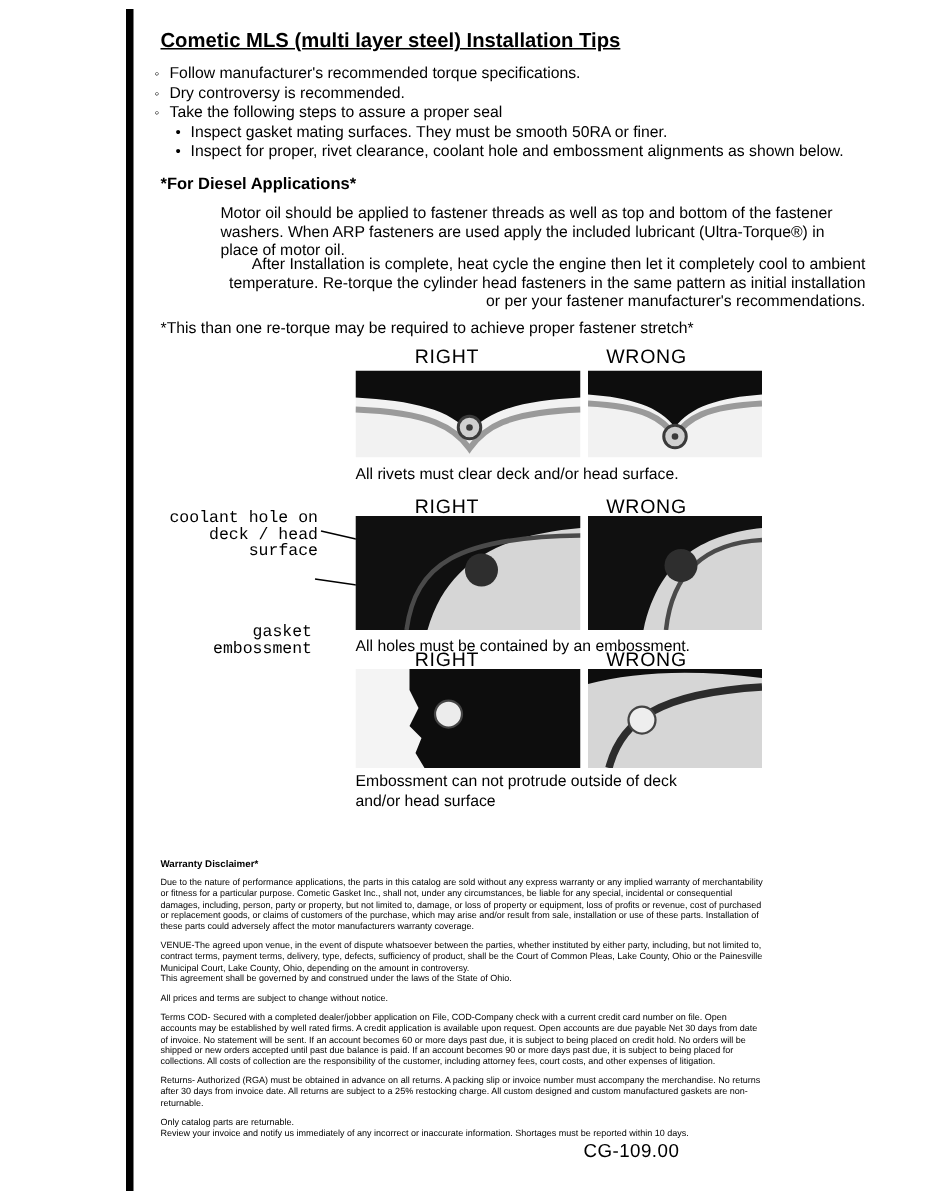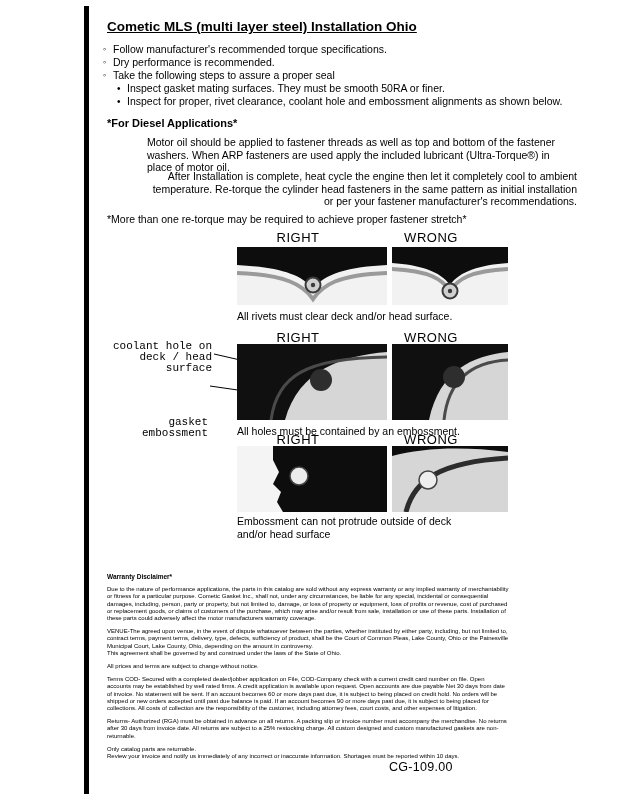--- a/index.html
+++ b/index.html
@@ -49,34 +49,34 @@
 
   .footer-code { position:absolute; left:389px; top:760px; font-size:12.5px; letter-spacing:0.3px; }
 </style>
 </head>
 <body>
 
 <div class="page">
 
   <div class="left-rule"></div>
 
-  <div class="title">Cometic MLS (multi layer steel) Installation Ohio</div>
+  <div class="title">Cometic MLS (multi layer steel) Installation Tips</div>
 
   <div class="tips">
     <div class="tip"><span>Follow manufacturer's recommended torque specifications.</span></div>
-    <div class="tip"><span>Dry performance is recommended.</span></div>
+    <div class="tip"><span>Dry controversy is recommended.</span></div>
     <div class="tip"><span>Take the following steps to assure a proper seal</span></div>
     <div class="tip sub"><span>Inspect gasket mating surfaces.  They must be smooth 50RA or finer.</span></div>
     <div class="tip sub"><span>Inspect for proper, rivet clearance, coolant hole and embossment alignments as shown below.</span></div>
   </div>
 
   <div class="diesel-head">*For Diesel Applications*</div>
   <div class="para para1">Motor oil should be applied to fastener threads as well as top and bottom of the fastener washers. When ARP fasteners are used apply the included lubricant (Ultra-Torque®) in place of motor oil.</div>
   <div class="para para2">After Installation is complete, heat cycle the engine then let it completely cool to ambient temperature. Re-torque the cylinder head fasteners in the same pattern as initial installation or per your fastener manufacturer's recommendations.</div>
-  <div class="note">*More than one re-torque may be required to achieve proper fastener stretch*</div>
+  <div class="note">*This than one re-torque may be required to achieve proper fastener stretch*</div>
 
   <div class="dlabel row1 pos-right">RIGHT</div>
   <div class="dlabel row1 pos-wrong">WRONG</div>
 
   <svg class="fig fig-r1l" viewBox="0 0 150 58">
     <rect width="150" height="58" fill="#f2f2f2"></rect>
     <path d="M0,0 H150 V18 C112,20 88,26 76,42 C64,26 38,20 0,18 Z" fill="#0d0d0d"></path>
     <path d="M0,26 C50,28 66,38 76,52 C86,38 100,28 150,26" fill="none" stroke="#9a9a9a" stroke-width="4"></path>
     <circle cx="76" cy="38" r="7.5" fill="#cfcfcf" stroke="#3a3a3a" stroke-width="2"></circle>
     <circle cx="76" cy="38" r="2.2" fill="#3a3a3a"></circle>

